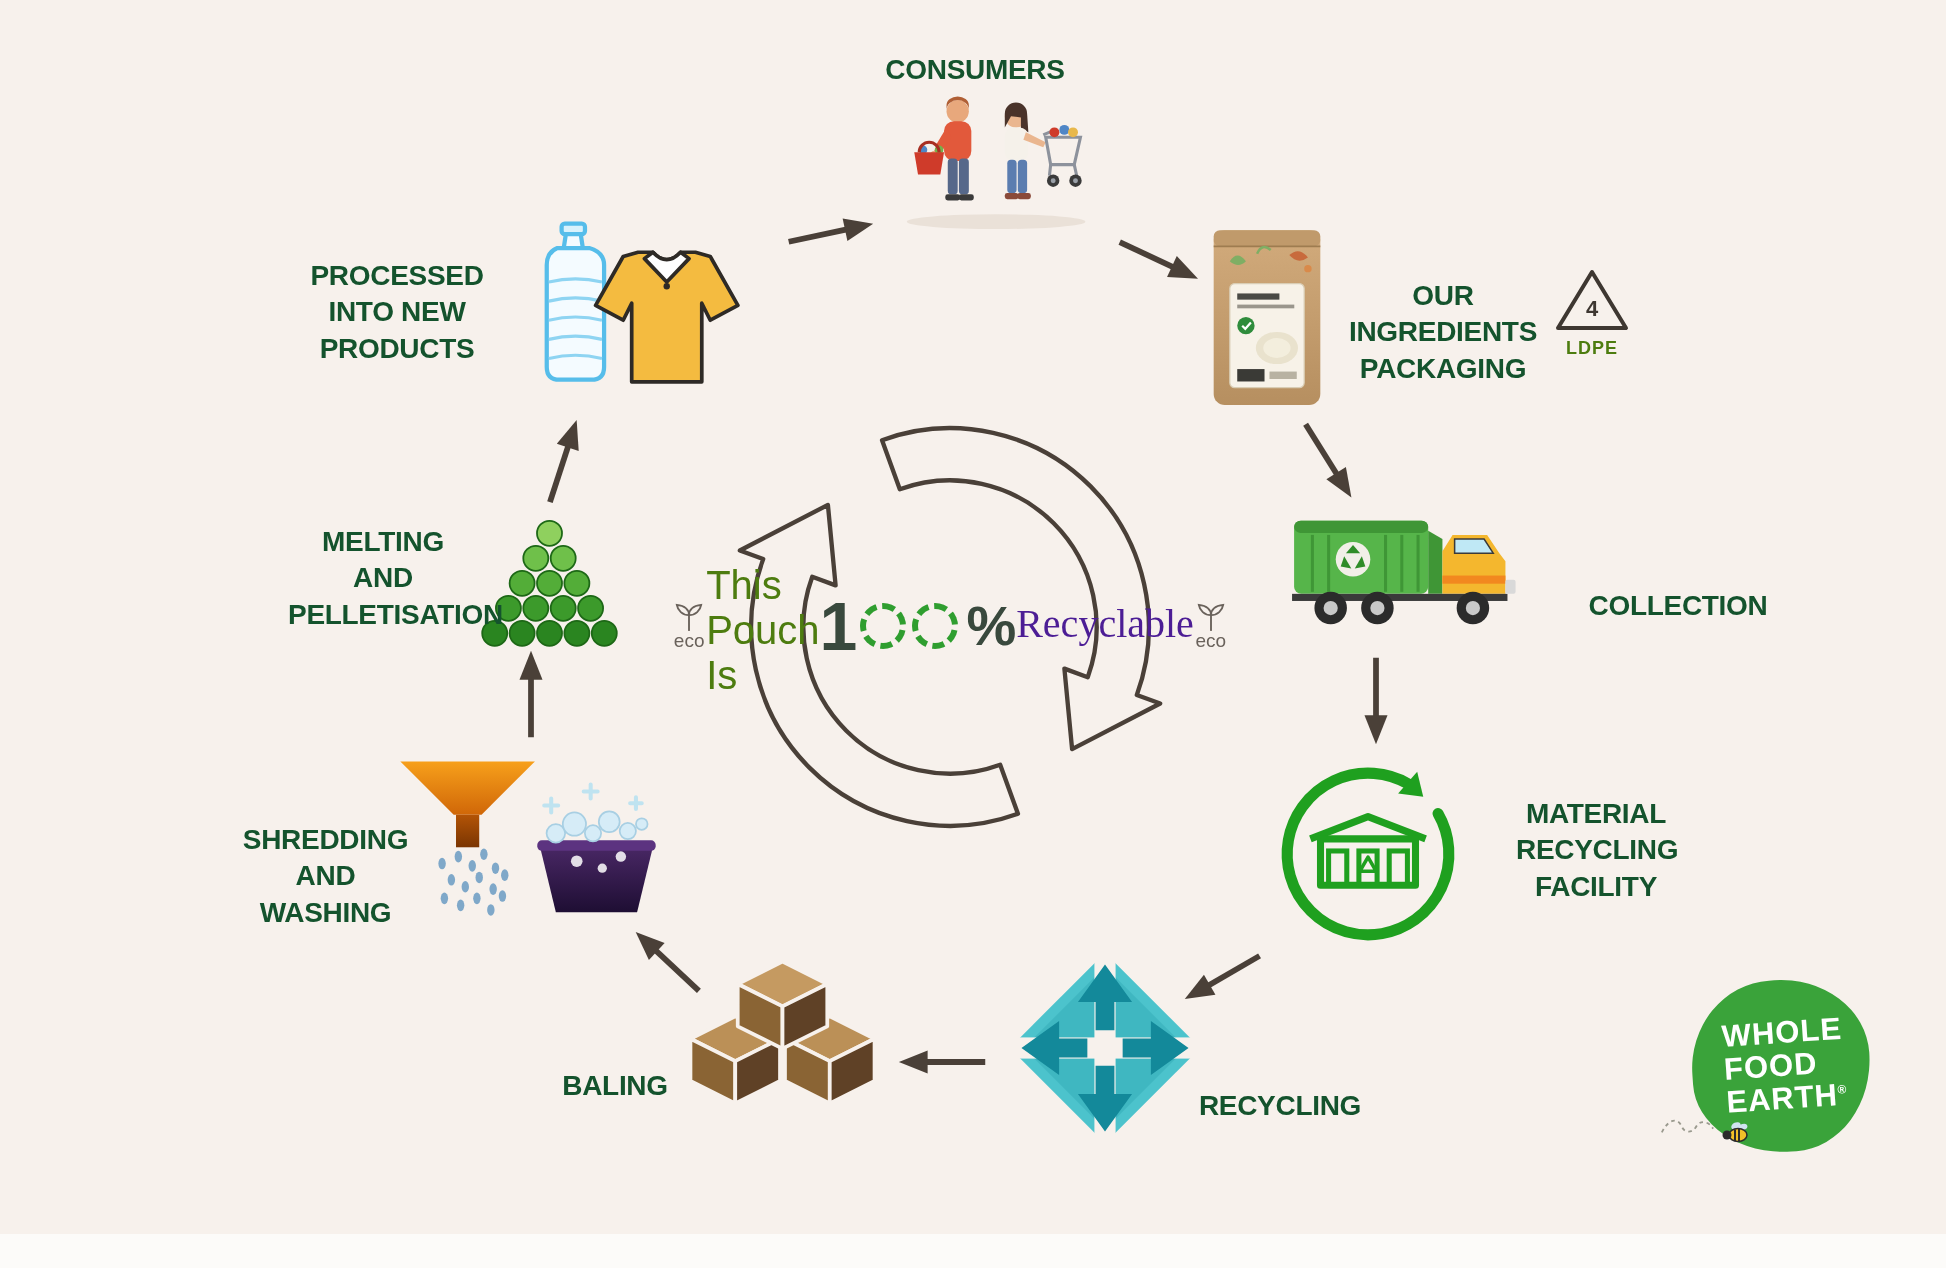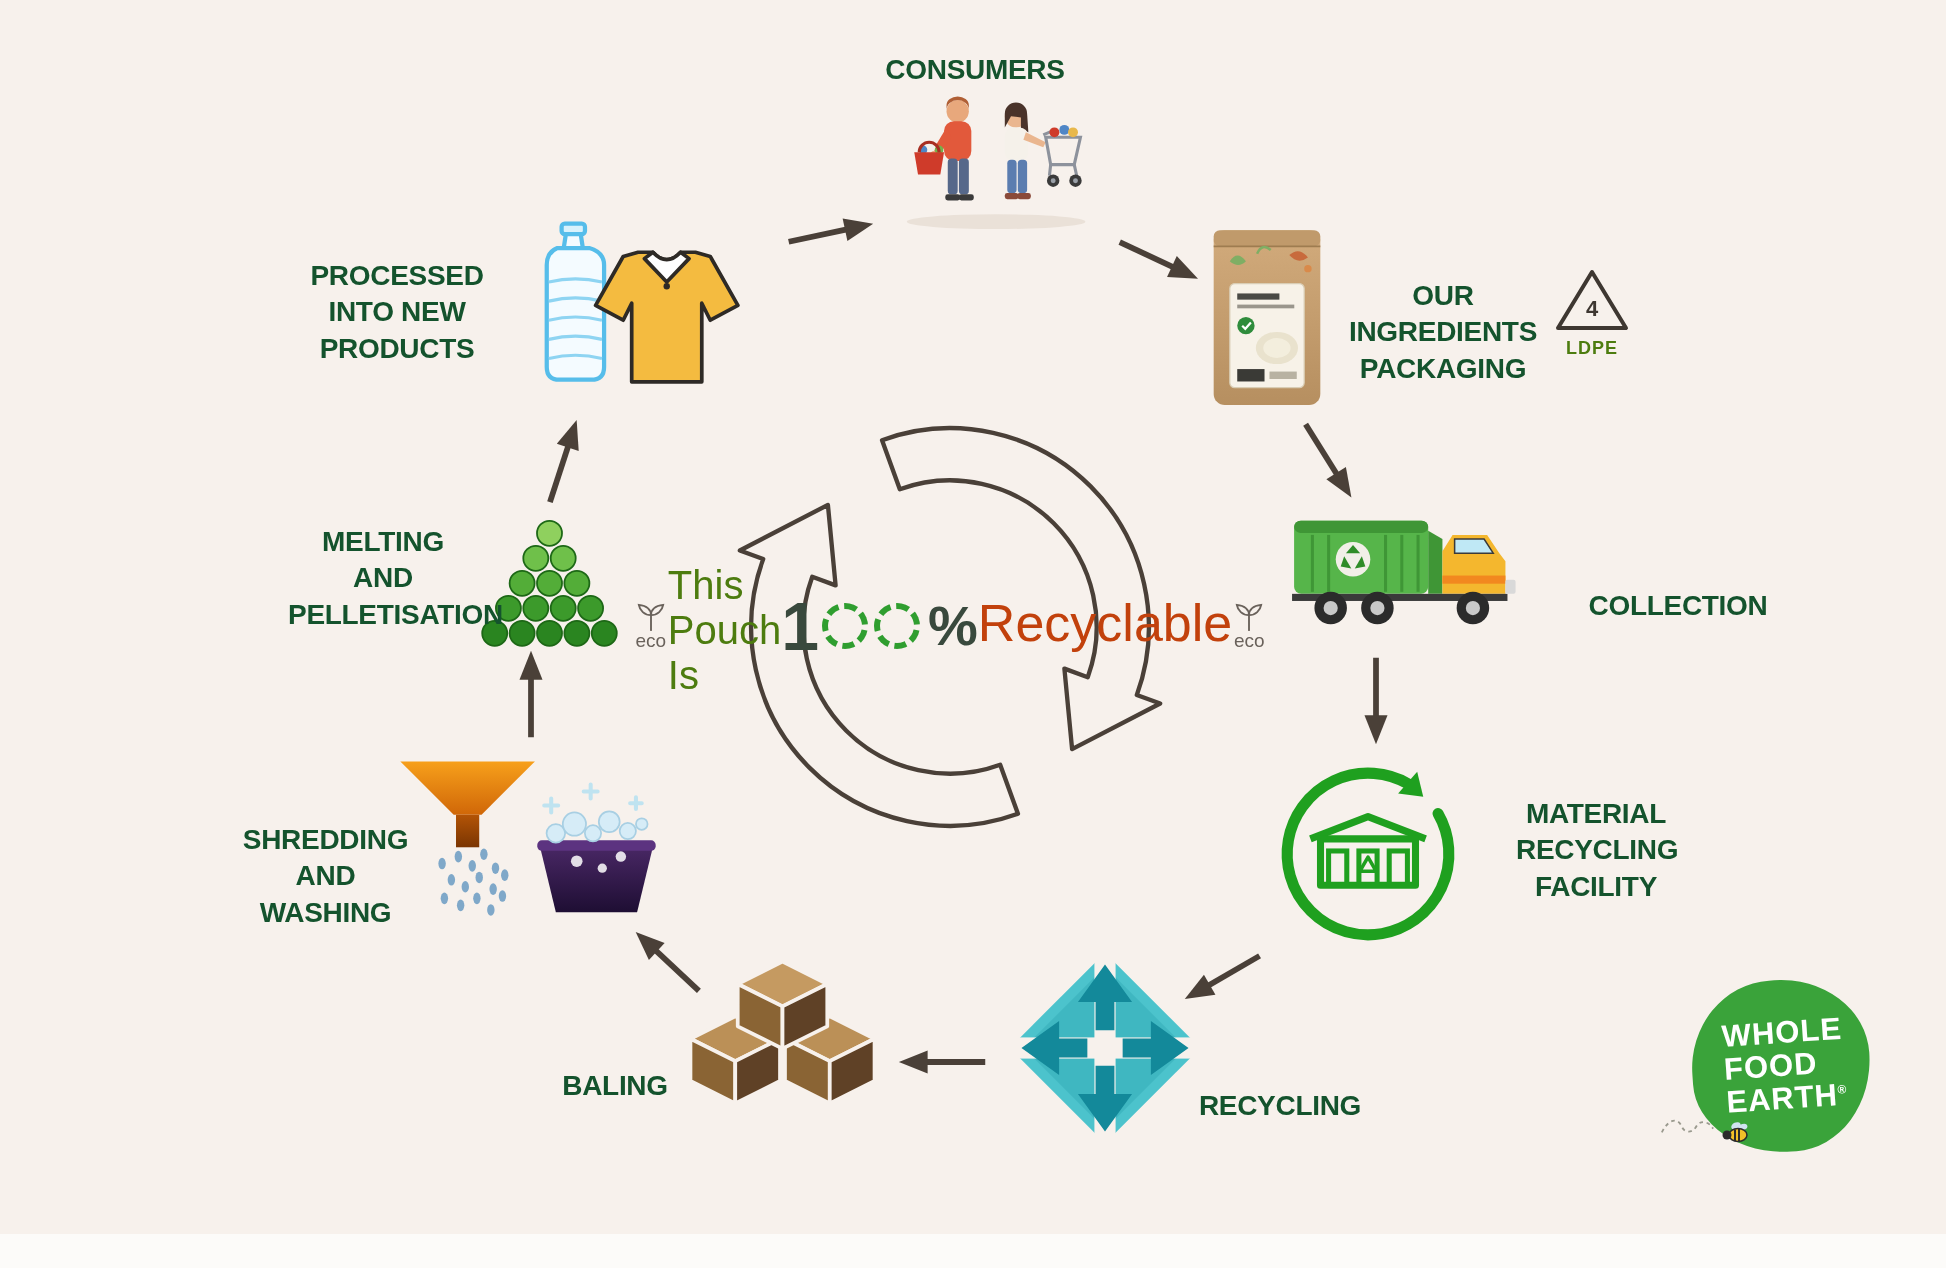--- a/index.html
+++ b/index.html
@@ -21,21 +21,21 @@
 
   
   .center-ring { position:absolute; left:714px; top:391px; width:472px; height:472px; }
   .center-content {
     position:absolute; left:714px; top:391px; width:472px; height:472px;
     display:flex; flex-direction:row; align-items:center; justify-content:center;
   }
   .eco-block { display:flex; flex-direction:column; align-items:center; color:#6a625b; }
   .eco-word { font-size:19px; margin-top:-2px; }
   .center-line1 { color:#4d7c0f; font-size:40px; margin-top:6px; }
-  .center-line3 { color:#c2410c; font-size:52px; margin-bottom:8px; }
+  .center-line3 { color:#4c1d95; font-size:40px; margin-bottom:8px;font-family:Liberation Serif, serif; }
   .percent-row { display:flex; align-items:center; margin:10px 0 12px 0; }
   .percent-digit { font-size:68px; font-weight:bold; color:#39493d; line-height:1; }
   .zero-ring { width:46px; height:46px; border:6px dashed #2f9e2f; border-radius:50%; margin:0 3px; }
   .percent-sign { font-size:56px; font-weight:bold; color:#39493d; line-height:1; margin-left:5px; }
 
   
   .ldpe-badge { position:absolute; left:1552px; top:266px; width:80px; text-align:center; }
   .ldpe-badge svg { display:block; width:80px; height:70px; }
   .ldpe-num { position:absolute; left:0; top:30px; width:100%; text-align:center;
     font-size:22px; font-weight:bold; color:#3e3731; }

